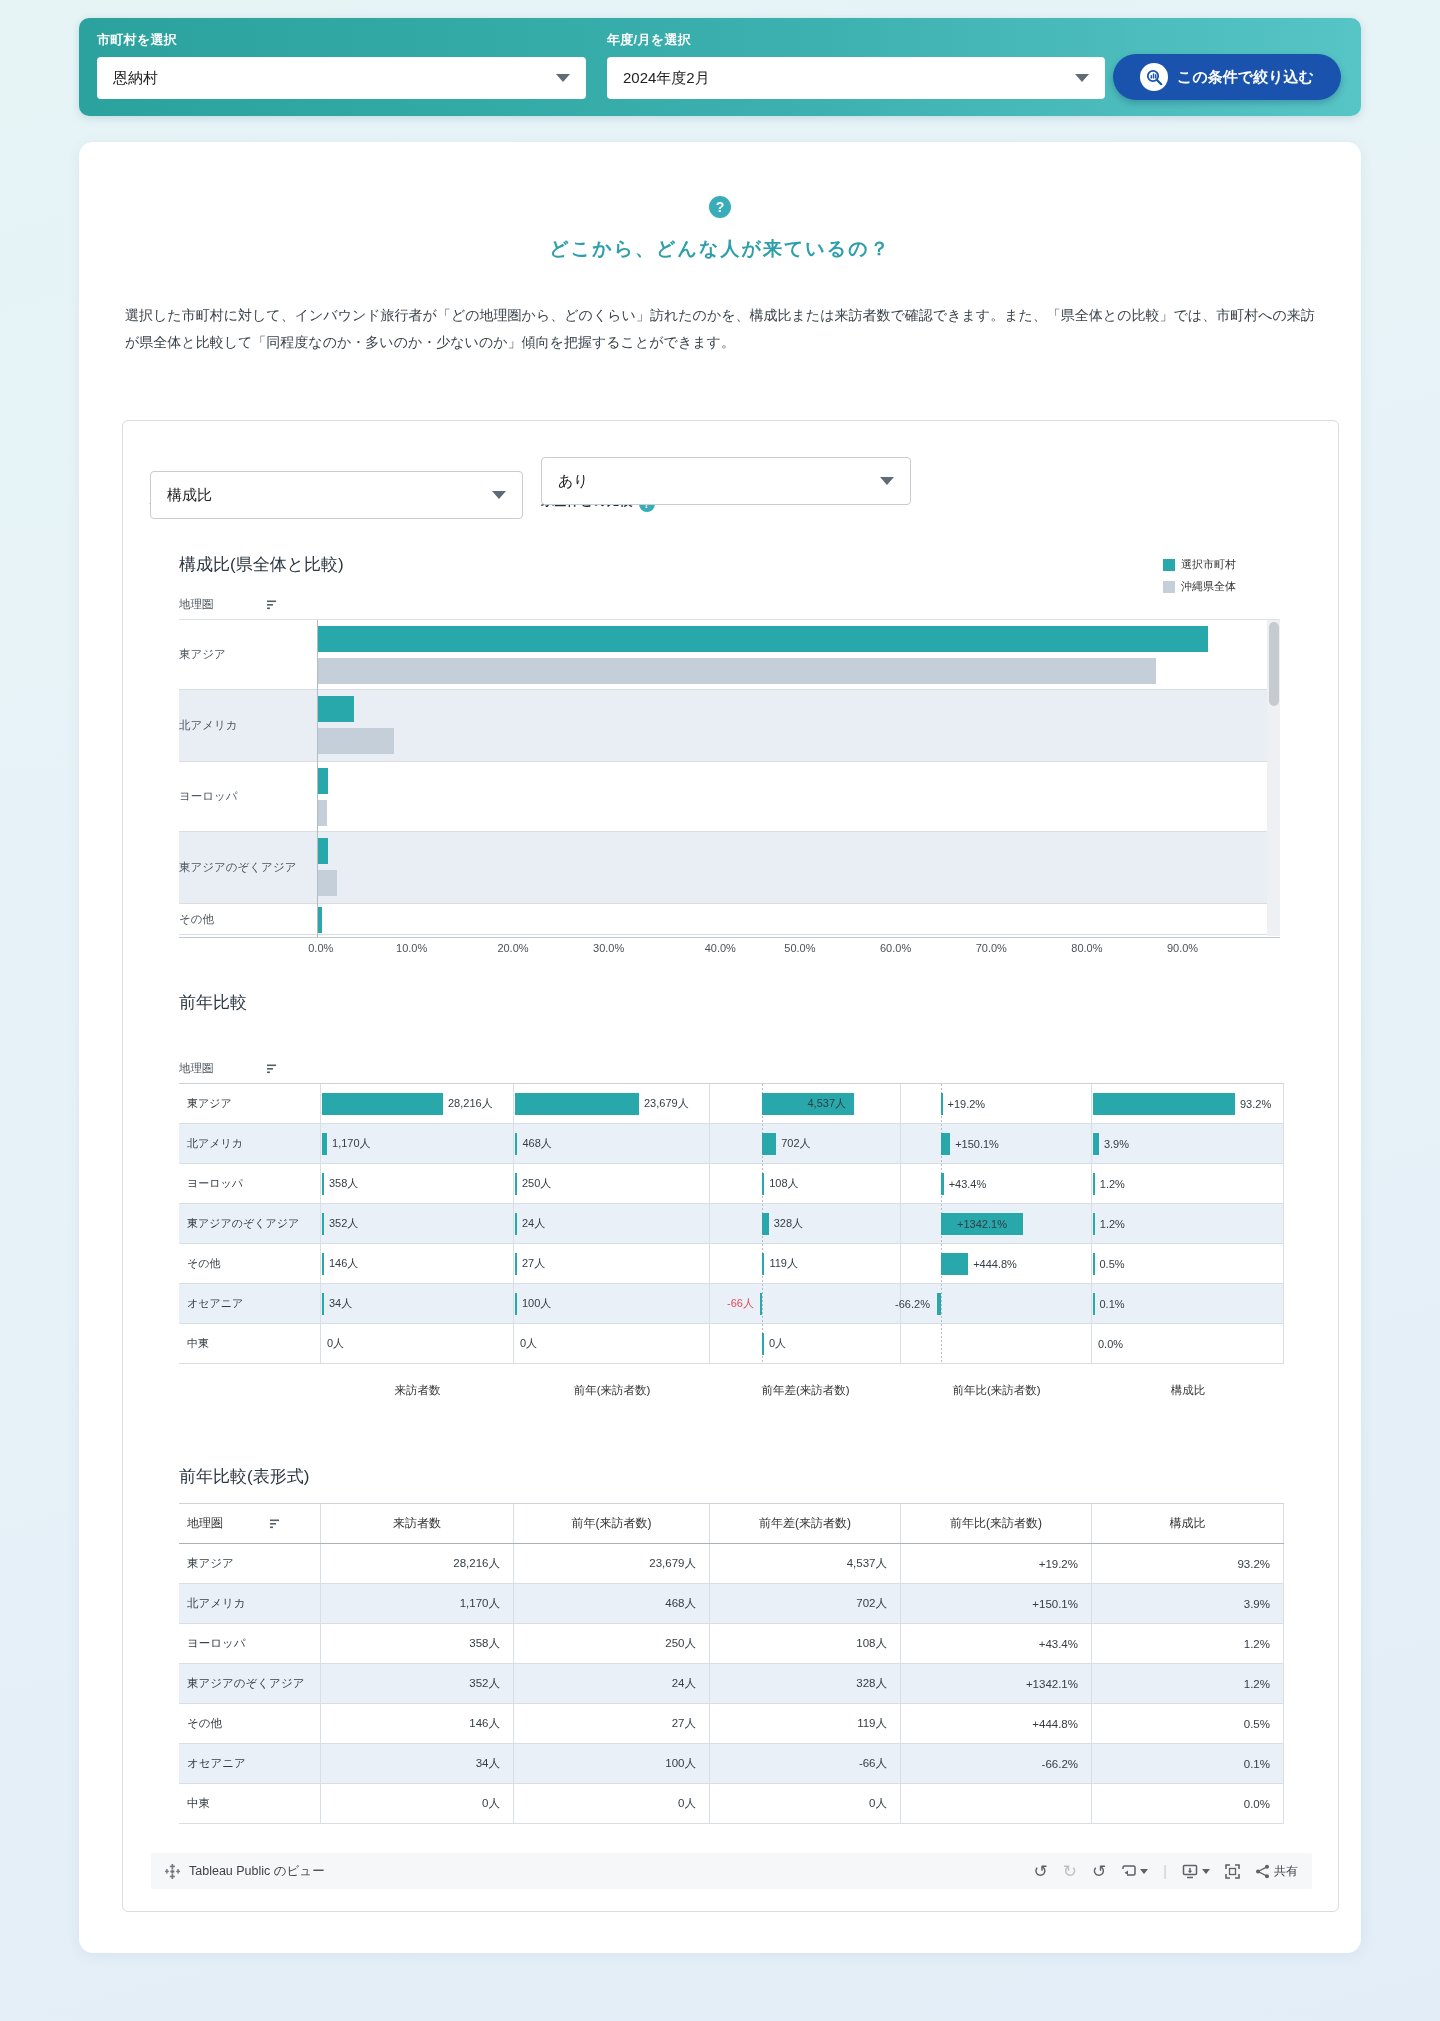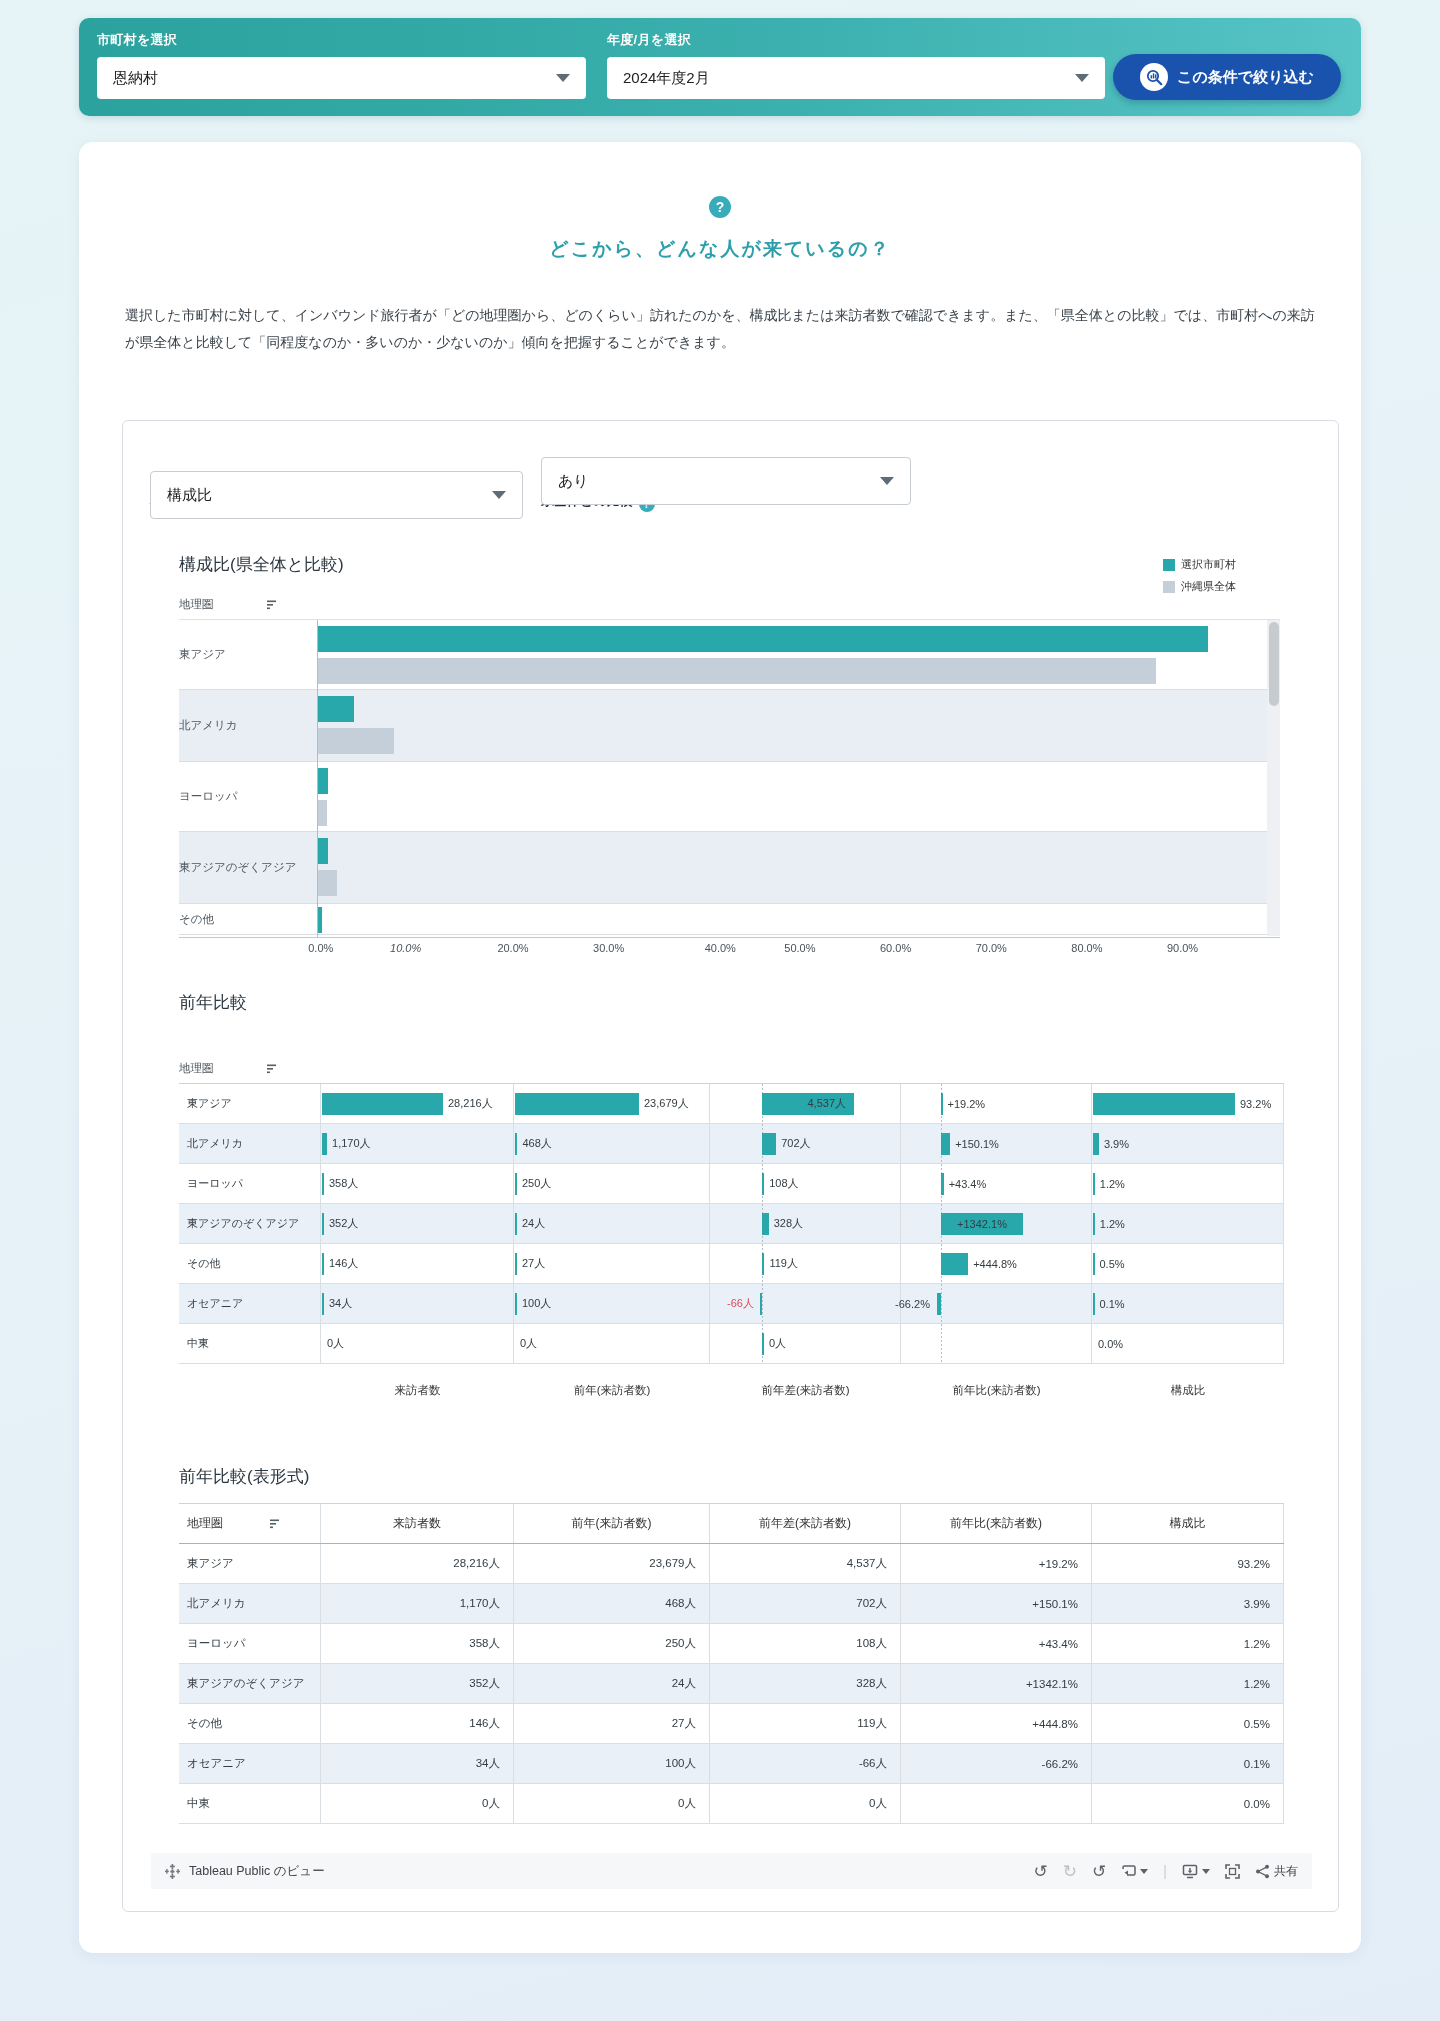--- a/index.html
+++ b/index.html
@@ -186,21 +186,21 @@
           <div class="rlabel">その他</div>
           <div class="c1bar" style="left: 138px; top: 3px; width: 4.78261px; background: rgb(41, 168, 172);"></div>
         </div>
         <div class="c1-vline"></div>
         <div class="sbar">
           <div class="thumb"></div>
         </div>
       </div>
     <div class="c1axis" id="c1axis">
         <span style="left: 138px;">0.0%</span>
-        <span style="left: 222px; font-style: italic;">10.0%</span>
+        <span style="left: 228px;">10.0%</span>
         <span style="left: 329.304px;">20.0%</span>
         <span style="left: 424.957px; text-align: right;">30.0%</span>
         <span style="left: 520.609px; margin-left: 16px;">40.0%</span>
         <span style="left: 616.261px;">50.0%</span>
         <span style="left: 711.913px;">60.0%</span>
         <span style="left: 807.565px;">70.0%</span>
         <span style="left: 903.217px;">80.0%</span>
         <span style="left: 998.87px;">90.0%</span>
       </div>
 

